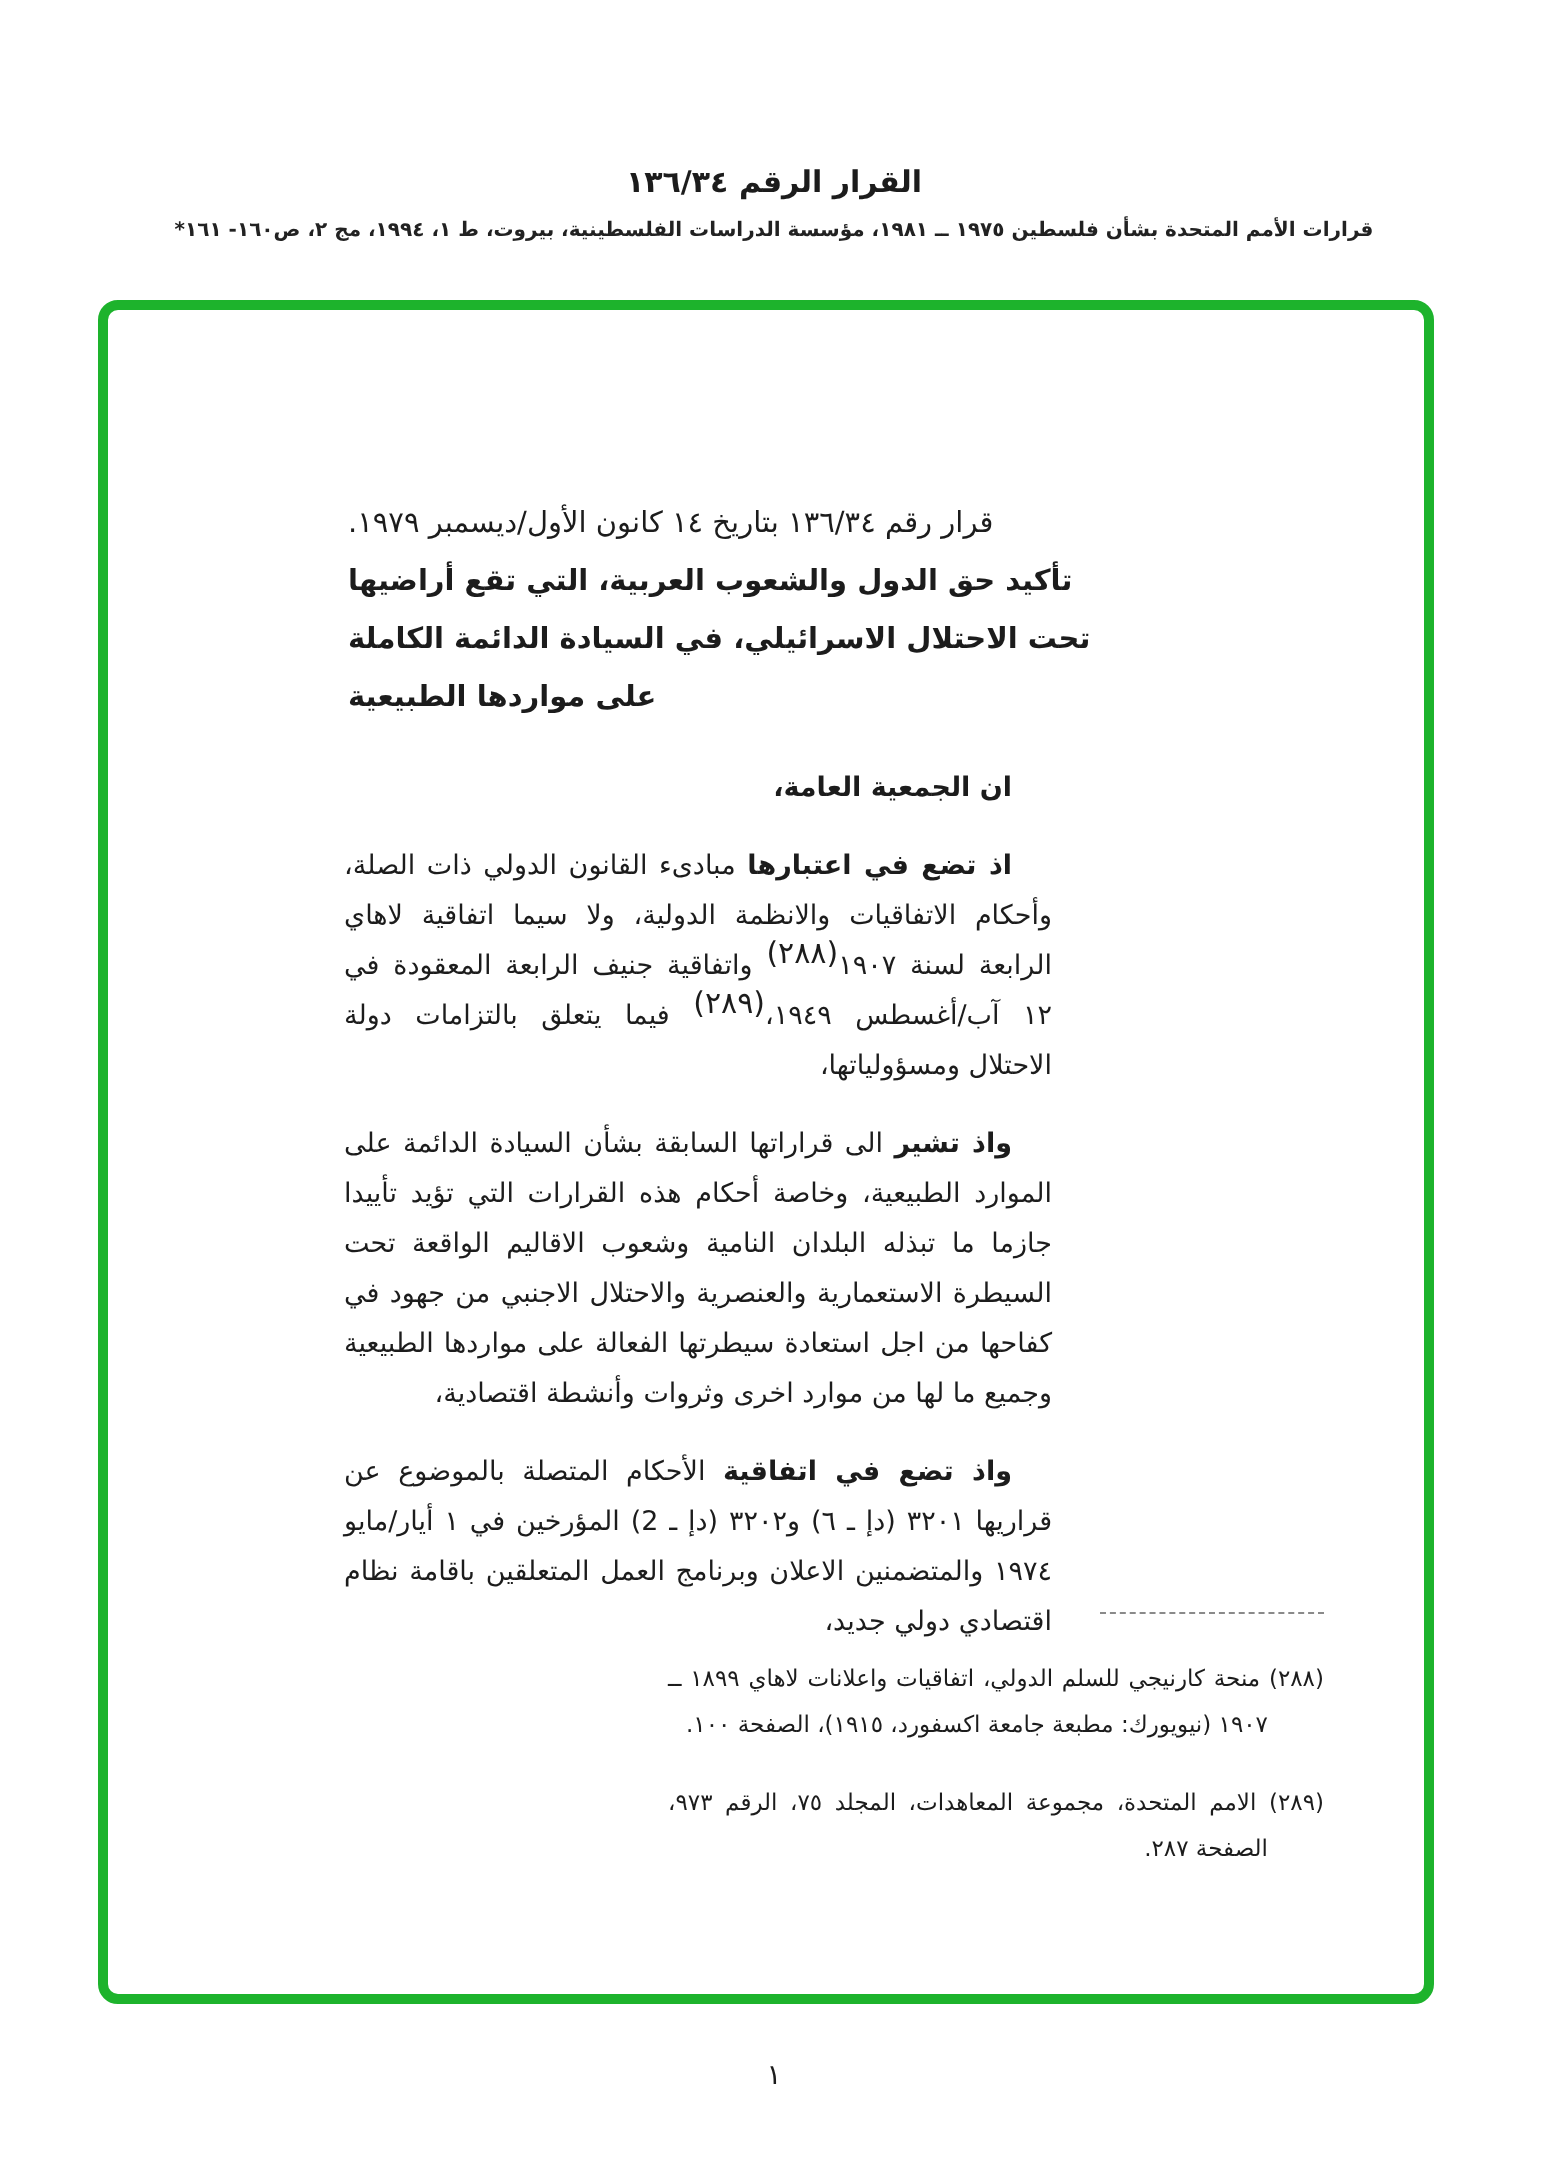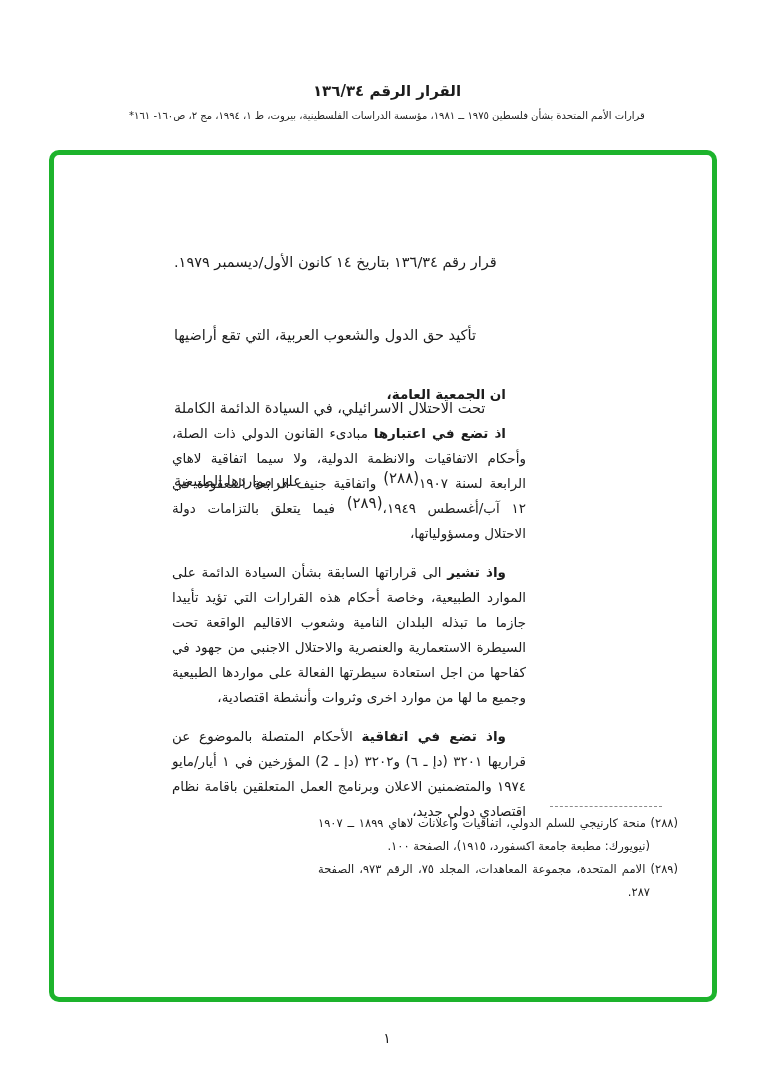--- a/index.html
+++ b/index.html
@@ -12,53 +12,53 @@
     overflow:hidden;
   }
   .hdr-title{
     position:absolute;top:82px;left:0;width:774px;
     text-align:center;direction:rtl;
     font-size:15px;font-weight:bold;color:#1c1c1c;
   }
   .hdr-citation{
     position:absolute;top:110px;left:0;width:774px;
     text-align:center;direction:rtl;white-space:nowrap;
-    font-size:10px;font-weight:normal;color:#222;
+    font-size:10px;font-weight:bold;color:#222;
   }
   .doc-box{
     position:absolute;left:49px;top:150px;
     width:658px;height:842px;
     border:5px solid #1db32c;
     border-radius:10px;
     background:#ffffff;
   }
   .res-title{
     position:absolute;top:93px;left:120px;width:430px;
     direction:rtl;text-align:left;
     font-size:14.5px;line-height:29px;color:#1c1c1c;
   }
-  .res-title .t-sub{font-weight:normal;margin-top:44px;}
+  .res-title .t-sub{font-weight:bold;}
   .body-col{
     position:absolute;top:213px;left:104px;width:382px;
     direction:rtl;text-align:justify;
     font-size:13.5px;line-height:25px;color:#1c1c1c;
   }
   .body-col p{margin:14px;text-indent:20px;}
   .lead{font-weight:bold;}
   sup.fnref{font-size:15px;line-height:0;vertical-align:super;}
   .fn-sep{
     position:absolute;top:651px;left:496px;width:112px;height:0;
     border-top:1px dashed #8a8a8a;
   }
   .footnotes{
     position:absolute;top:657px;left:264px;width:360px;
     direction:rtl;text-align:justify;
     font-size:11.5px;line-height:23px;color:#1c1c1c;
   }
-  .footnotes p{margin:0;padding-right:28px;text-indent:-28px;}
+  .footnotes p{margin:16px;padding-right:28px;text-indent:-28px;}
   .pg-num{
     position:absolute;top:1030px;left:0;width:774px;
     text-align:center;font-size:14px;color:#1c1c1c;
   }
 </style>
 </head>
 <body>
 
 <div class="page">
 

